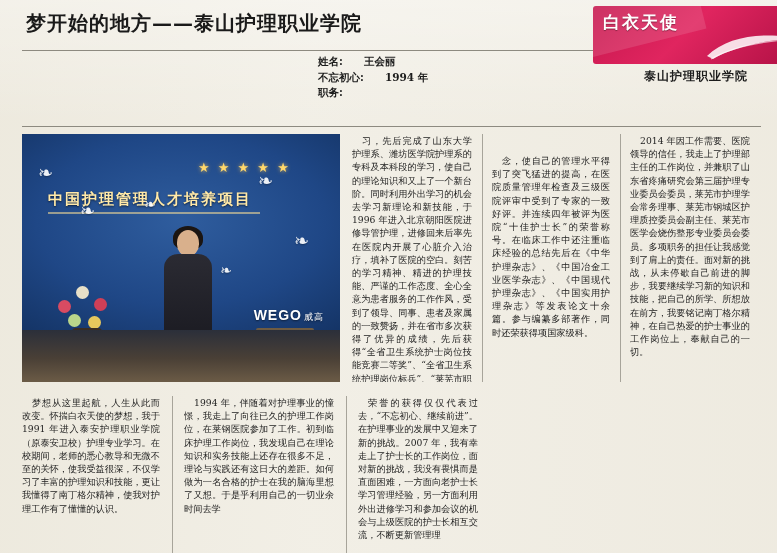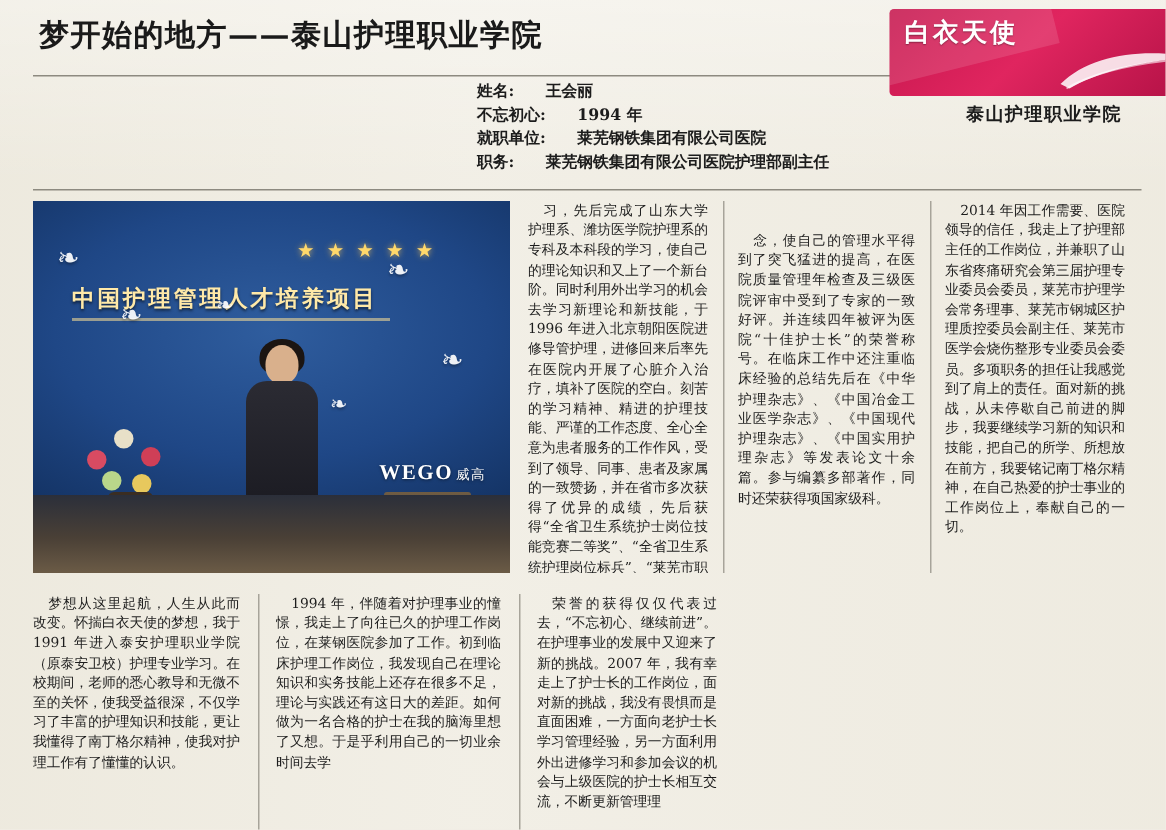--- a/index.html
+++ b/index.html
@@ -198,21 +198,21 @@
     color: #ffd86b;
     font-size: 13px;
     letter-spacing: 2px;
     text-shadow: 0 0 4px rgba(255,200,80,0.8);
   }
   .wego {
     position: absolute;
     right: 16px;
     bottom: 58px;
     color: #ffffff;
-    font-family: Liberation Serif, serif;
+    font-family: Liberation Sans, sans-serif;
     font-weight: bold;
     font-size: 14px;
     letter-spacing: 1px;
     text-shadow: 0 1px 2px rgba(0,0,0,0.5);
   }
   .wego small {
     font-size: 9px;
     font-weight: normal;
     margin-left: 2px;
   }
@@ -335,26 +335,21 @@
     <div class="info-block">
       <div class="info-row">
         <span class="info-label">姓名:</span>
         <span class="info-value">王会丽</span>
       </div>
       <div class="info-row">
         <span class="info-label">不忘初心:</span>
         <span class="info-value">1994 年</span>
       </div>
       <div class="info-row">
-        <span class="info-label">就职单位:</span>
-        <span class="info-value">莱芜钢铁集团有限公司医院</span>
-      </div>
-      <div class="info-row">
         <span class="info-label">职务:</span>
-        <span class="info-value">莱芜钢铁集团有限公司医院护理部副主任</span>
       </div>
     </div>
 
     <div class="masthead">
       <div class="logo-box">
         <div class="logo-text">
           <div>白衣天使</div>
         </div>
         <svg class="logo-swoosh" viewBox="0 0 92 30">
           <path d="M2 26 C22 6, 58 2, 90 8 C64 10, 30 16, 8 29 Z" fill="rgba(255,255,255,0.85)"></path>

